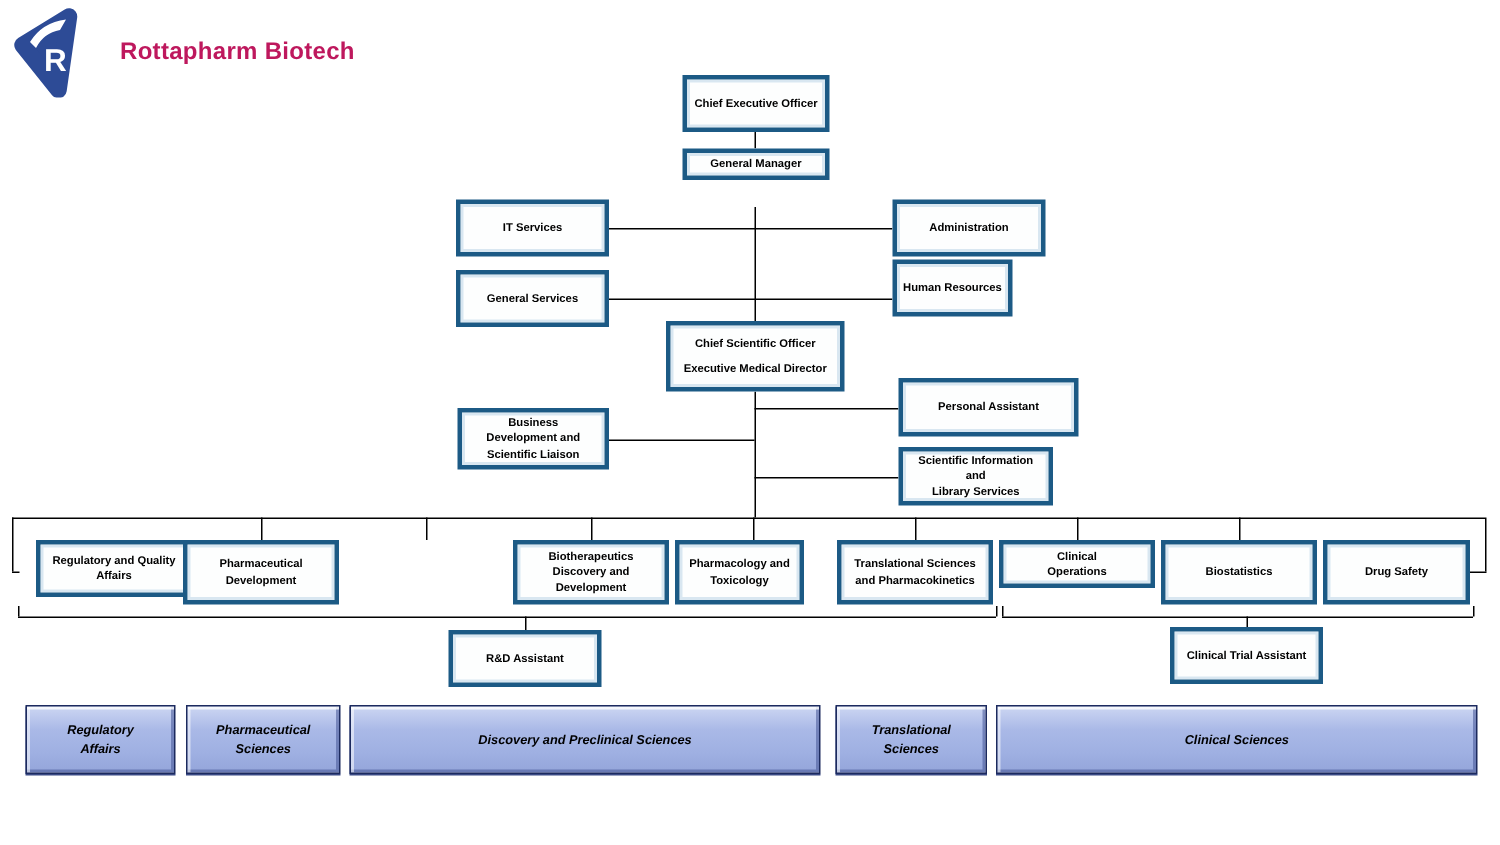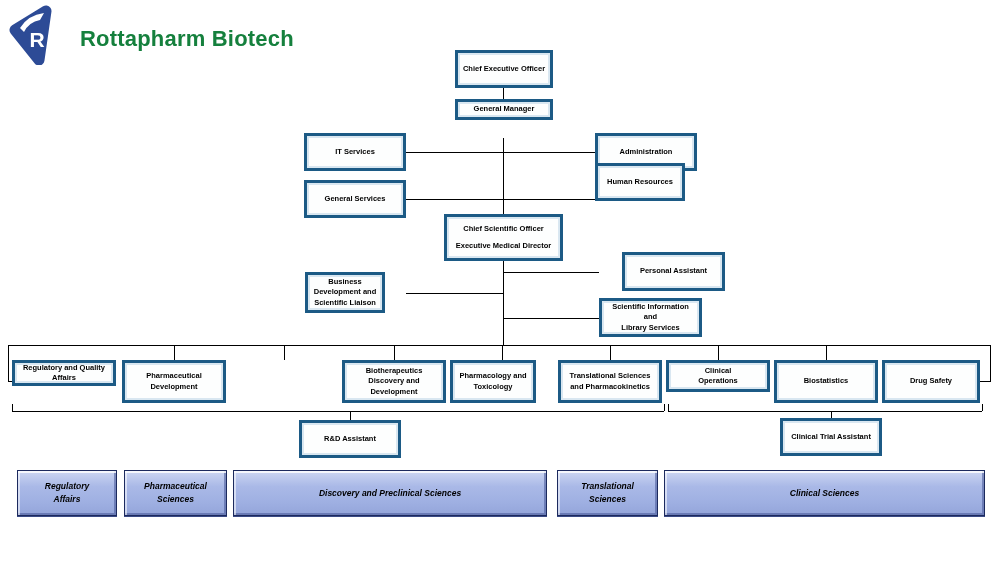--- a/index.html
+++ b/index.html
@@ -30,22 +30,22 @@
                inset -2px -2px 0 rgba(70,85,150,.55),0 1px 0 #3a4a85;
     display:flex;align-items:center;justify-content:center;text-align:center;
   }
   .dbar .lbl{
     font-size:8.5px;font-weight:bold;font-style:italic;color:#000;
     white-space:pre-line;line-height:1.5;
   }
   
   #logo{position:absolute;left:8px;top:5px;width:58px;height:60px;}
   #company{
-    position:absolute;left:80px;top:26px;font-size:22px;font-weight:bold;
-    color:#15803d;letter-spacing:.2px;
+    position:absolute;left:80px;top:26px;font-size:16px;font-weight:bold;
+    color:#be185d;letter-spacing:.2px;
   }
 </style>
 </head>
 <body>
 
 <div id="canvas">
 
   <div id="logo">
     <svg width="58" height="60" viewBox="0 0 58 60">
       <path d="M38 6 L7 25 L31 55 Z" fill="#2d4b96" stroke="#2d4b96" stroke-width="11" stroke-linejoin="round"></path>
@@ -95,42 +95,42 @@
   </div>
   <div class="obox" style="left:595px;top:133px;width:102px;height:38px">
     <span class="lbl">Administration</span>
   </div>
   <div class="obox" style="left:304px;top:133px;width:102px;height:38px">
     <span class="lbl">IT Services</span>
   </div>
   <div class="obox" style="left:304px;top:180px;width:102px;height:38px">
     <span class="lbl">General Services</span>
   </div>
-  <div class="obox" style="left:595px;top:163px;width:90px;height:38px">
+  <div class="obox" style="left:595px;top:173px;width:80px;height:38px">
     <span class="lbl">Human Resources</span>
   </div>
   <div class="obox cso" style="left:444px;top:214px;width:119px;height:47px">
     <span class="lbl">Chief Scientific Officer
 Executive Medical Director</span>
   </div>
-  <div class="obox" style="left:622px;top:252px;width:103px;height:39px">
+  <div class="obox" style="left:599px;top:252px;width:120px;height:39px">
     <span class="lbl">Personal Assistant</span>
   </div>
-  <div class="obox" style="left:305px;top:272px;width:80px;height:41px">
+  <div class="obox" style="left:305px;top:272px;width:101px;height:41px">
     <span class="lbl">Business
 Development and
 Scientific Liaison</span>
   </div>
   <div class="obox" style="left:599px;top:298px;width:103px;height:39px">
     <span class="lbl">Scientific Information
 and
 Library Services</span>
   </div>
 
-  <div class="obox" style="left:12px;top:360px;width:104px;height:26px">
+  <div class="obox" style="left:24px;top:360px;width:104px;height:38px">
     <span class="lbl">Regulatory and Quality
 Affairs</span>
   </div>
   <div class="obox" style="left:122px;top:360px;width:104px;height:43px">
     <span class="lbl">Pharmaceutical
 Development</span>
   </div>
   <div class="obox" style="left:342px;top:360px;width:104px;height:43px">
     <span class="lbl">Biotherapeutics
 Discovery and

